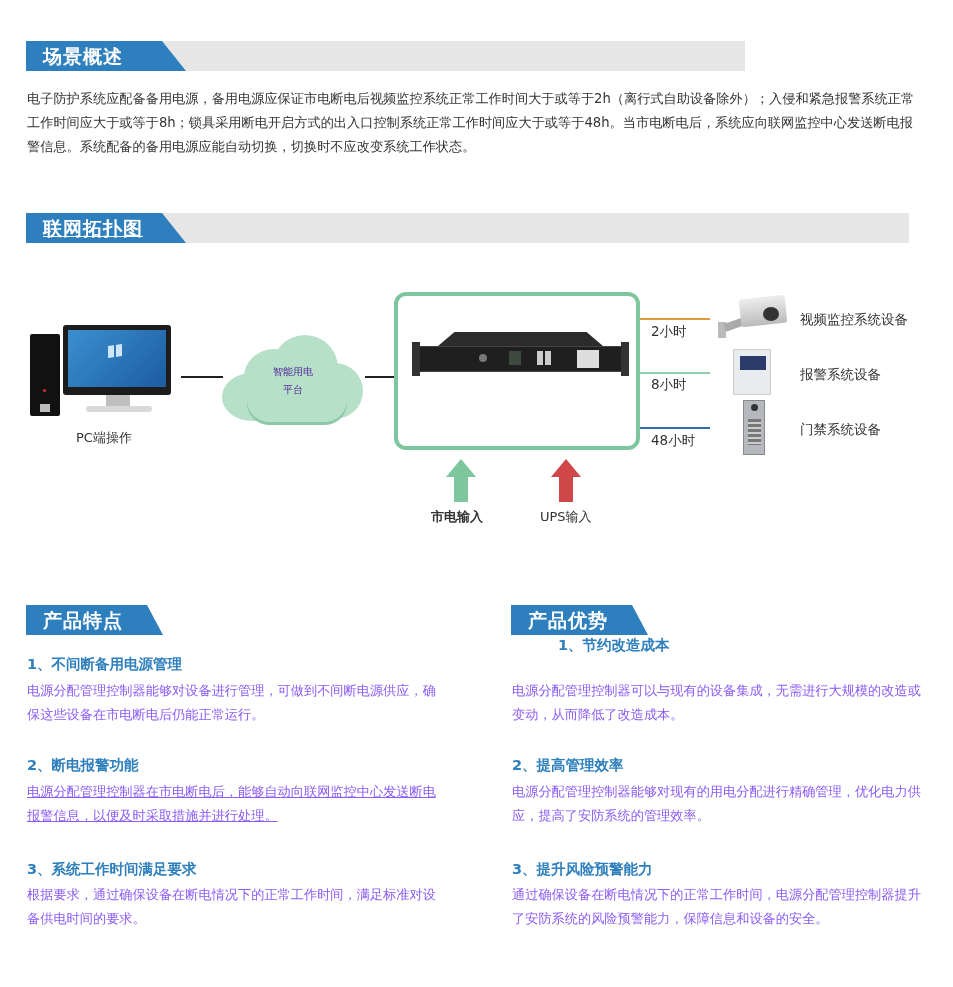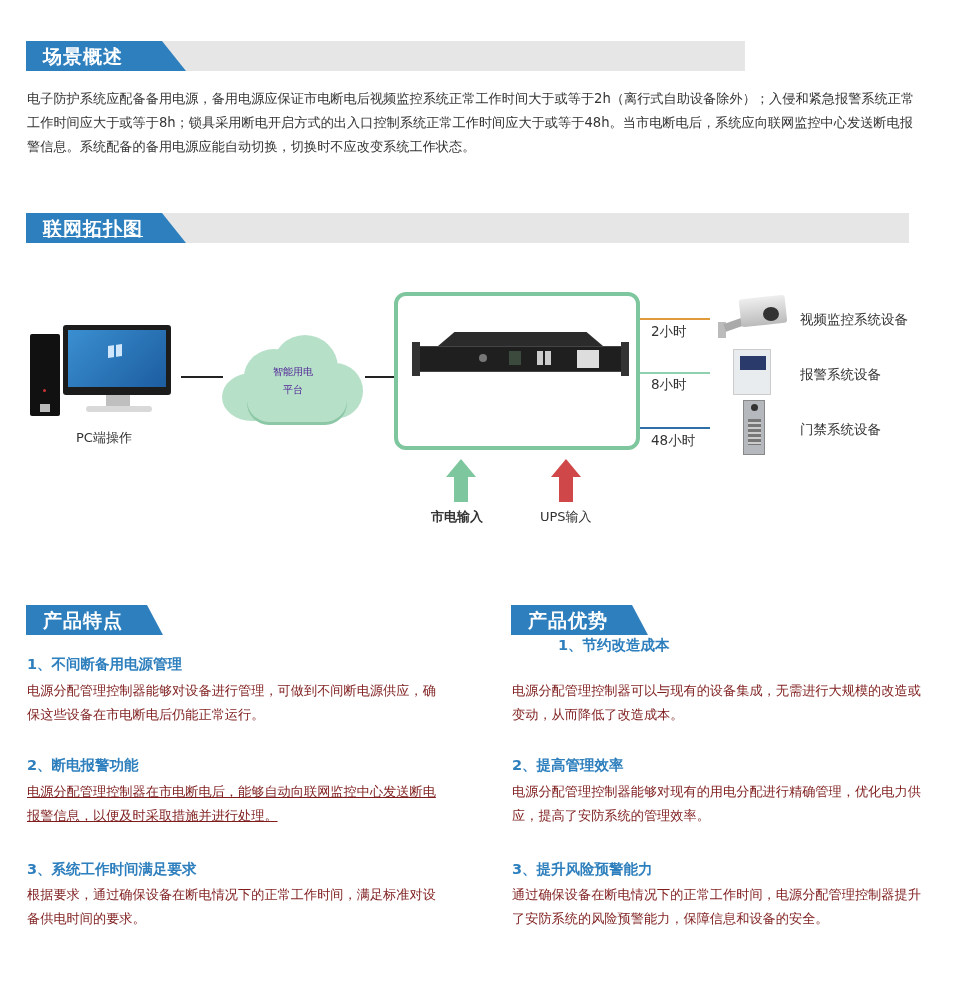--- a/index.html
+++ b/index.html
@@ -56,21 +56,21 @@
   .door { position: absolute; left: 743px; top: 400px; width: 22px; height: 55px; background: #b5b9bd; border: 1px solid #888; }
   .door .cam { position: absolute; left: 7px; top: 3px; width: 7px; height: 7px; background: #333; border-radius: 50%; }
   .door .keys { position: absolute; left: 4px; top: 18px; width: 13px; height: 26px; background: repeating-linear-gradient(180deg,#777 0 3px,#ccc 3px 5px); }
   .equip-label { position: absolute; left: 800px; font-size: 13.5px; color: #333; white-space: nowrap; }
 
   .arrow { position: absolute; width: 30px; height: 44px; }
   .arrow .head { position: absolute; left: 0; top: 0; width: 0; height: 0; border-left: 15px solid transparent; border-right: 15px solid transparent; }
   .arrow .shaft { position: absolute; left: 8px; top: 17px; width: 14px; height: 26px; }
 
   .feat-title { position: absolute; font-size: 14.5px; font-weight: bold; color: #2e7fbd; }
-  .feat-body { position: absolute; font-size: 13.2px; line-height: 24px; color: #7f1d1d; width: 410px; }
+  .feat-body { position: absolute; font-size: 13.2px; line-height: 24px; color: #8b5cf6; width: 410px; }
 </style>
 </head>
 <body>
 
 <div class="sec-header" style="left:26px; top:41px; width:719px;padding-left:32px;">
   <div class="bar-bg"></div>
   <div class="tab" style="width:160px;">场景概述</div>
 </div>
 <div class="para" style="left:27px; top:87px; width:890px;">电子防护系统应配备备用电源，备用电源应保证市电断电后视频监控系统正常工作时间大于或等于2h（离行式自助设备除外）；入侵和紧急报警系统正常工作时间应大于或等于8h；锁具采用断电开启方式的出入口控制系统正常工作时间应大于或等于48h。当市电断电后，系统应向联网监控中心发送断电报警信息。系统配备的备用电源应能自动切换，切换时不应改变系统工作状态。</div>
 

